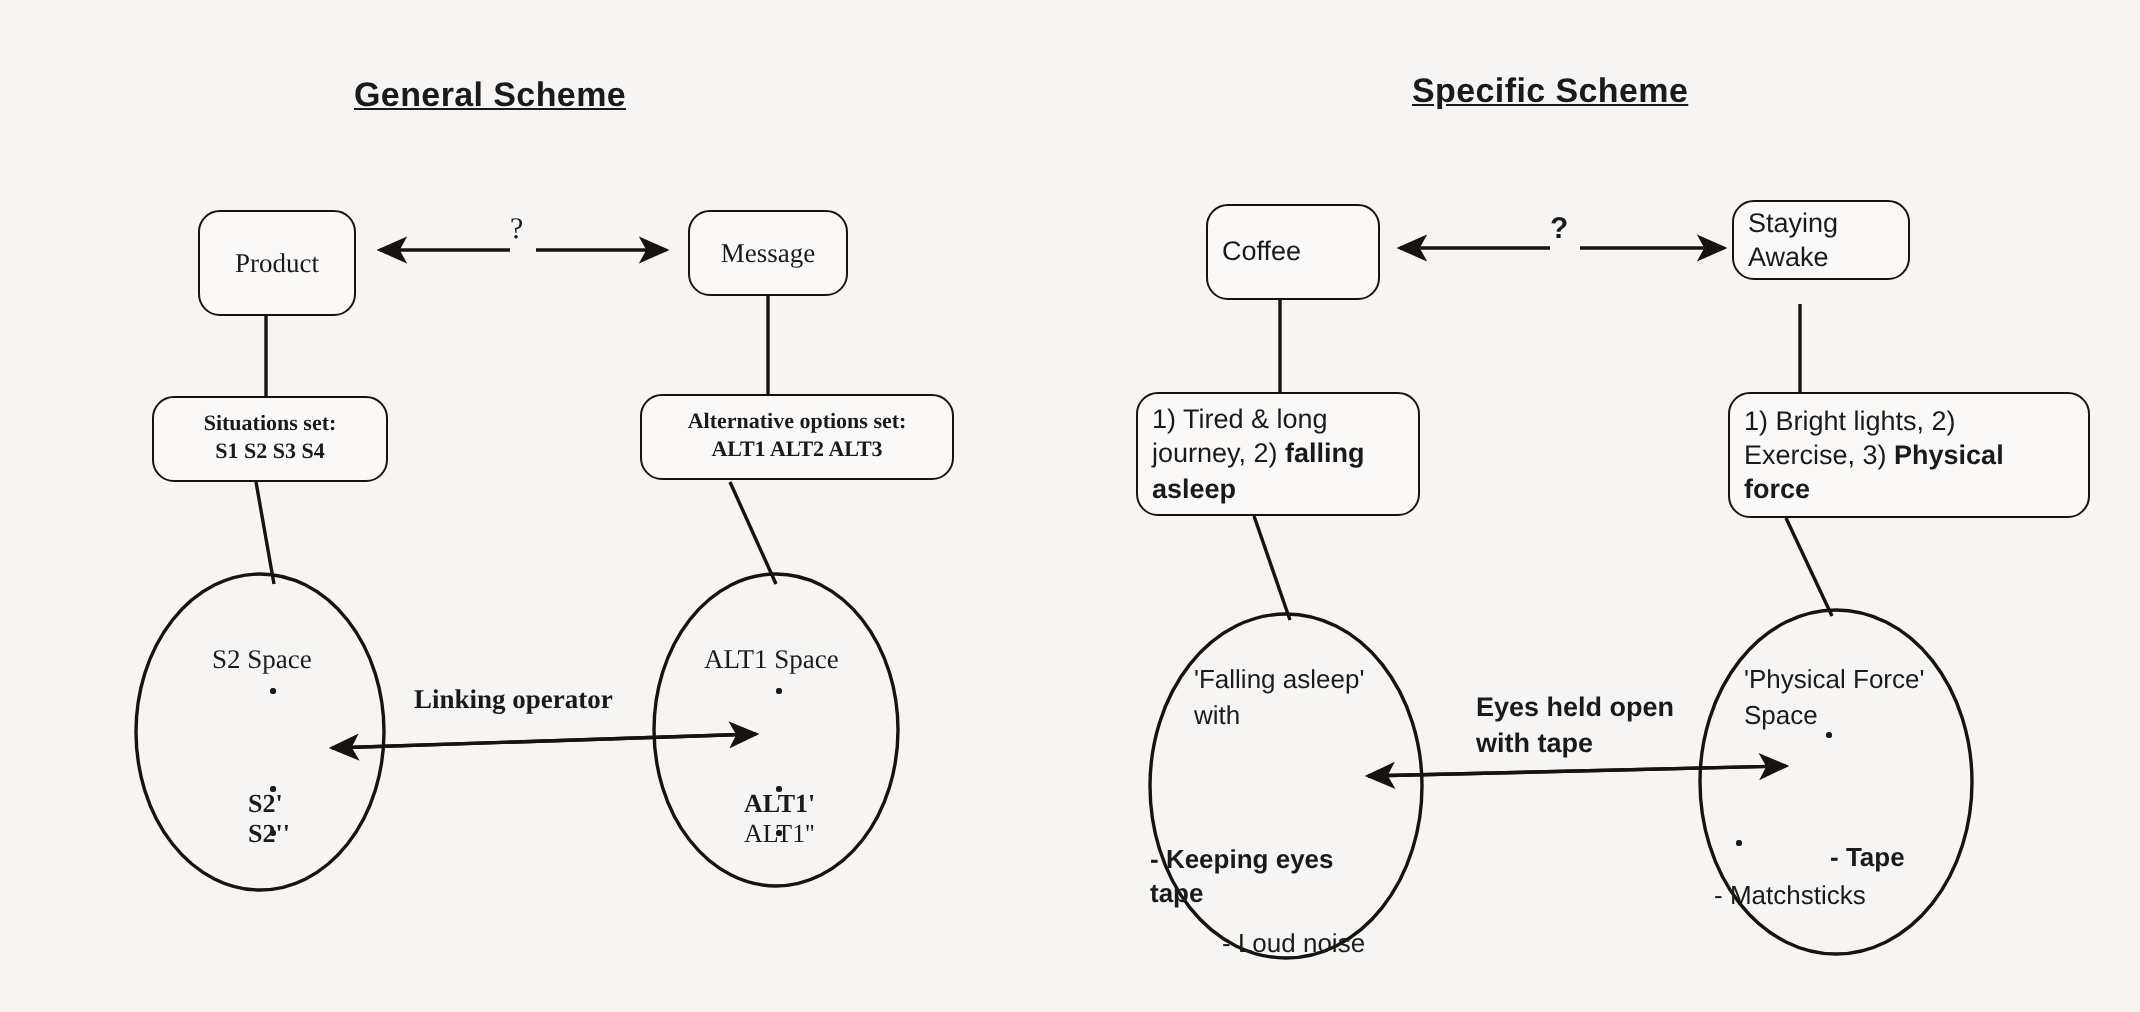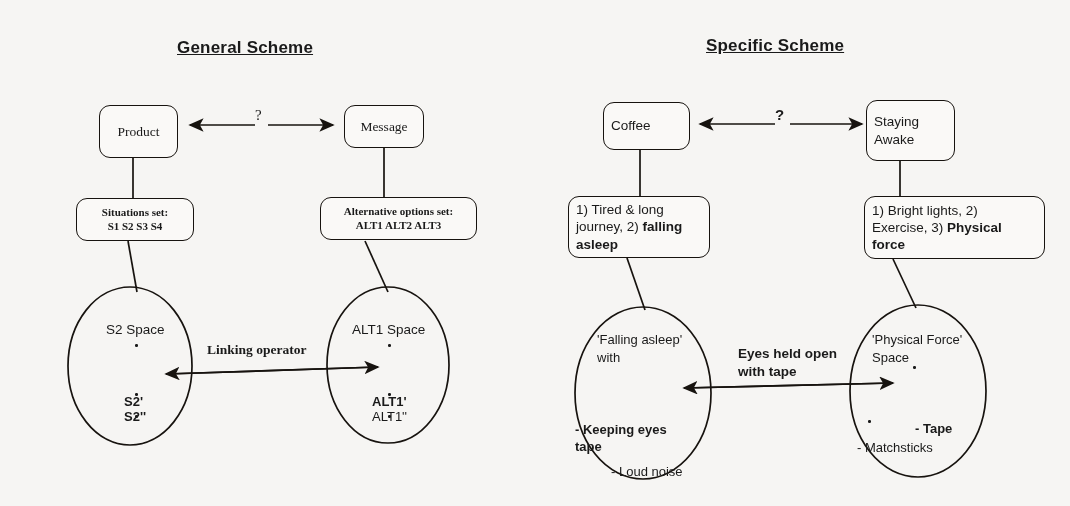--- a/index.html
+++ b/index.html
@@ -53,21 +53,21 @@
   }
 
   .ctr{align-items:center;justify-content:center;}
   .padded{align-items:center;padding:4px 7px;}
 
   .elabel{
     position:absolute;
     z-index:4;
     white-space:pre-line;
   }
-  .elabel.serif{font-family:Liberation Sans, sans-serif;}
+  .elabel.serif{font-family:Liberation Serif, serif;}
   .elabel.sans{font-family:"Liberation Sans", sans-serif;}
 
   .e-title{font-size:13px;}
   .e-title.serif{font-size:13.5px;}
   .e-item{font-size:13px;margin-top:41px;}
   .bold{font-weight:bold;}
   .dot{position:absolute;width:2.5px;height:2.5px;border-radius:50%;background:#1a1a1a;z-index:4;}
 
   .oplabel{
     position:absolute;z-index:4;font-weight:bold;white-space:pre-line;
@@ -174,21 +174,21 @@
   <div class="dot" style="left:388px;top:415px;"></div>
 
   <div class="oplabel serif" style="left:207px;top:342px;">Linking operator</div>
 
   <div class="ttl" style="left:706px;top:36px;">Specific Scheme</div>
 
   <div class="node sans padded" style="left:603px;top:102px;width:87px;height:48px;">
     <div class="txt">Coffee</div>
   </div>
 
-  <div class="node sans padded" style="left:866px;top:100px;width:89px;height:61px;">
+  <div class="node sans padded" style="left:866px;top:100px;width:89px;height:40px;">
     <div class="txt" style="white-space:pre-line;">Staying
 Awake</div>
   </div>
 
   <div class="qmark sans" style="left:775px;top:106px;">?</div>
 
   <div class="node sans padded" style="left:568px;top:196px;width:142px;height:62px;">
     <div class="txt">
       <span>1) Tired &amp; long journey, 2) </span><span class="bold">falling asleep</span>
     </div>

